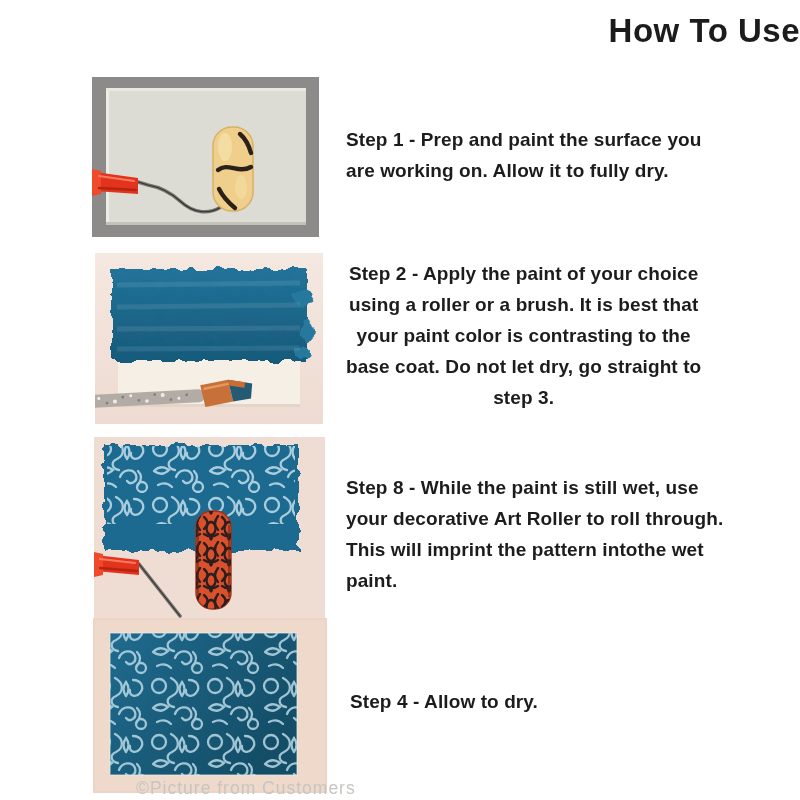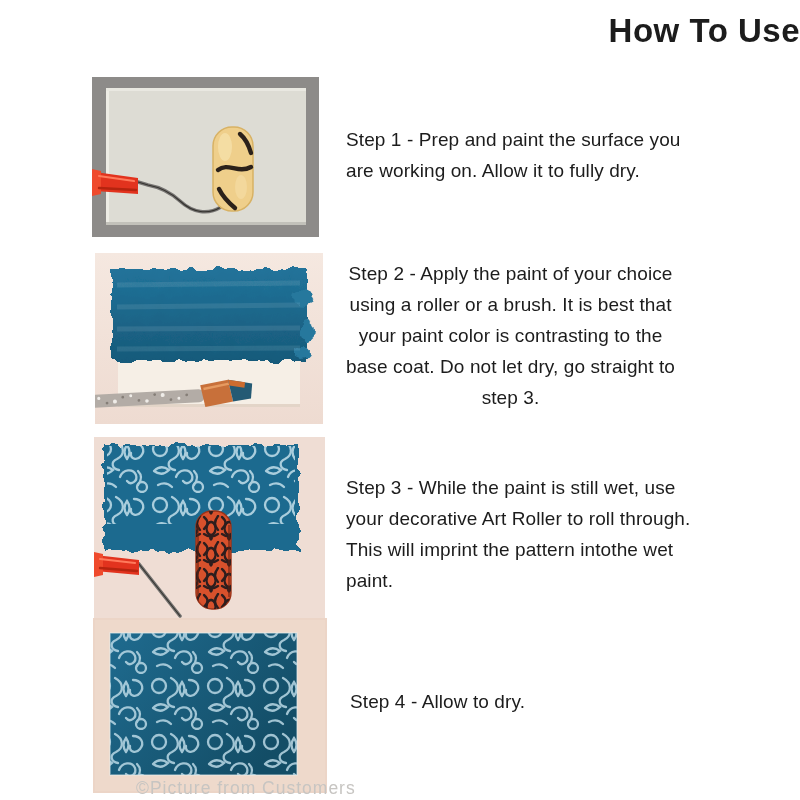--- a/index.html
+++ b/index.html
@@ -13,21 +13,21 @@
     color:var(--text-color,#111111);margin:0;
   }
   figure.photo{position:absolute;margin:0;padding:0;line-height:0;}
   .photo svg{display:block;}
   .photo1{left:92px;top:77px;}
   .photo2{left:95px;top:253px;}
   .photo3{left:94px;top:437px;}
   .photo4{left:93px;top:618px;}
   .step{
     position:absolute;margin:0;white-space:pre;
-    font-size:19px;font-weight:normal;line-height:31px;
+    font-size:19px;font-weight:bold;line-height:31px;
     color:var(--text-color,#1c1c1c);letter-spacing:0.1px;
   }
   .step1{left:346px;top:124px;}
   .step2{left:346px;top:258px;text-align:center;}
   .step3{left:346px;top:472px;}
   .step4{left:350px;top:686px;}
   .watermark{
     position:absolute;left:104px;top:778px;
     font-size:17.5px;letter-spacing:1px;
     color:var(--watermark-gray,#c7c5c2);
@@ -196,19 +196,19 @@
   </svg>
 </figure>
 
 <p class="step step1">Step 1 - Prep and paint the surface you
 are working on. Allow it to fully dry.</p>
 <p class="step step2">Step 2 - Apply the paint of your choice
 using a roller or a brush. It is best that
 your paint color is contrasting to the
 base coat. Do not let dry, go straight to
 step 3.</p>
-<p class="step step3">Step 3 - While the paint is still wet, use
+<p class="step step3">Step 8 - While the paint is still wet, use
 your decorative Art Roller to roll through.
 This will imprint the pattern intothe wet
 paint.</p>
 <p class="step step4">Step 4 - Allow to dry.</p>
 
 <div class="watermark">©Picture from Customers</div>
 
 </body></html>

